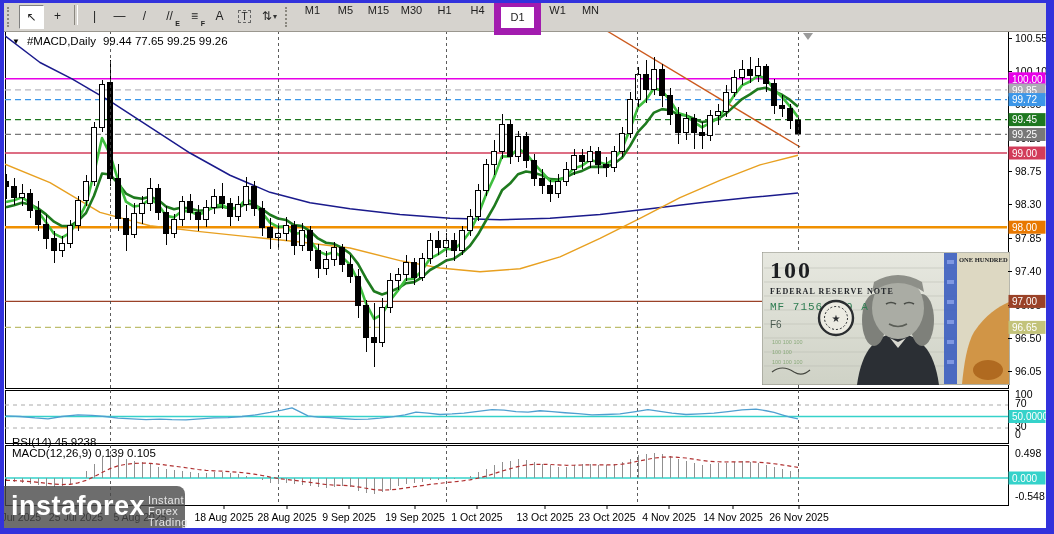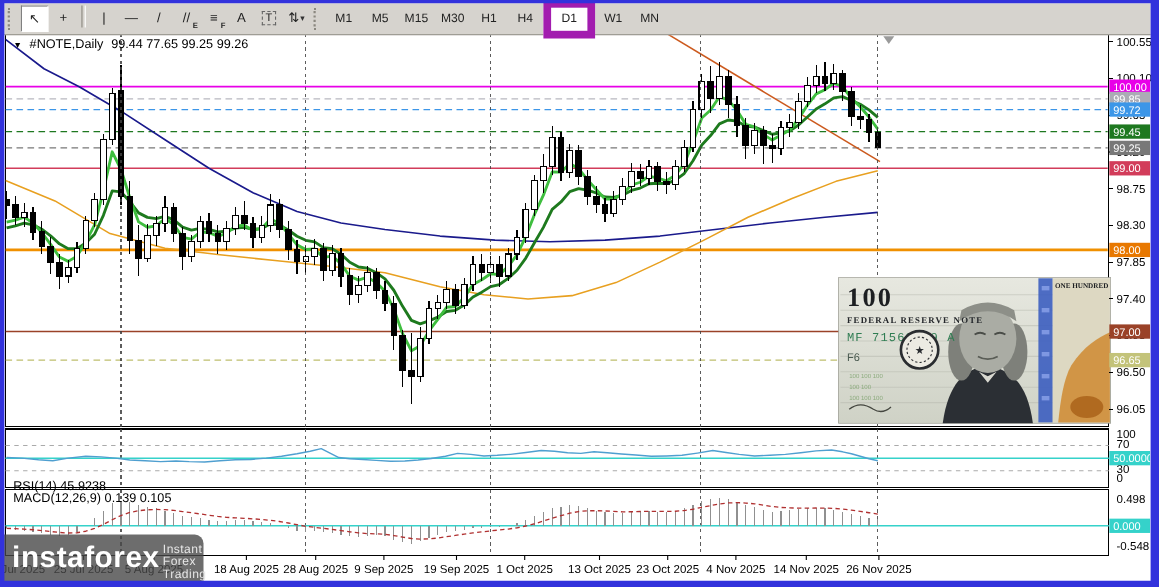--- a/index.html
+++ b/index.html
@@ -75,21 +75,21 @@
         </div>
         <div class="tbtn boxed">
           <span class="g">T</span>
         </div>
         <div class="tbtn">
           <span class="g">⇅</span>
           <span class="dd">▾</span>
         </div>
       </div>
     <div class="grip"></div>
-    <div id="tfs" style="display:flex;align-items:center;">
+    <div id="tfs" style="display:flex;">
         <div class="tf">M1</div>
         <div class="tf">M5</div>
         <div class="tf">M15</div>
         <div class="tf">M30</div>
         <div class="tf">H1</div>
         <div class="tf">H4</div>
         <div class="tf active">D1</div>
         <div class="tf">W1</div>
         <div class="tf">MN</div>
       </div>
@@ -587,21 +587,21 @@
       <rect x="1008.5" y="410" width="37" height="13" fill="#35D2CA"></rect>
       <text x="1012" y="420.3" font-size="10" fill="#fff" font-family="Liberation Sans, sans-serif">50.0000</text>
       <text x="1015" y="457" font-size="10.5" fill="#000" font-family="Liberation Sans, sans-serif">0.498</text>
       <text x="1015" y="500" font-size="10.5" fill="#000" font-family="Liberation Sans, sans-serif">-0.548</text>
       <rect x="1008.5" y="471.5" width="37" height="13" fill="#35D2CA"></rect>
       <text x="1012" y="481.8" font-size="10" fill="#fff" font-family="Liberation Sans, sans-serif">0.000</text>
     </svg>
 
   <div class="lbl" id="title-row">
     <span class="caret">▼</span>
-    <span>#NOTE,Daily</span>
+    <span>#MACD,Daily</span>
     <span>99.44 77.65 99.25 99.26</span>
   </div>
   <div class="lbl" style="left:12px;top:392px;margin-top:44px;">RSI(14) 45.9238</div>
   <div class="lbl" style="left:12px;top:447px;">MACD(12,26,9) 0.139 0.105</div>
 
   <div id="watermark">
     <svg width="38" height="38" viewBox="0 0 38 38" style="position:static;">
       <g stroke="#fff" stroke-width="3.4" fill="none">
         <circle cx="19" cy="19" r="11"></circle>
         <line x1="19" y1="1" x2="19" y2="7"></line>

